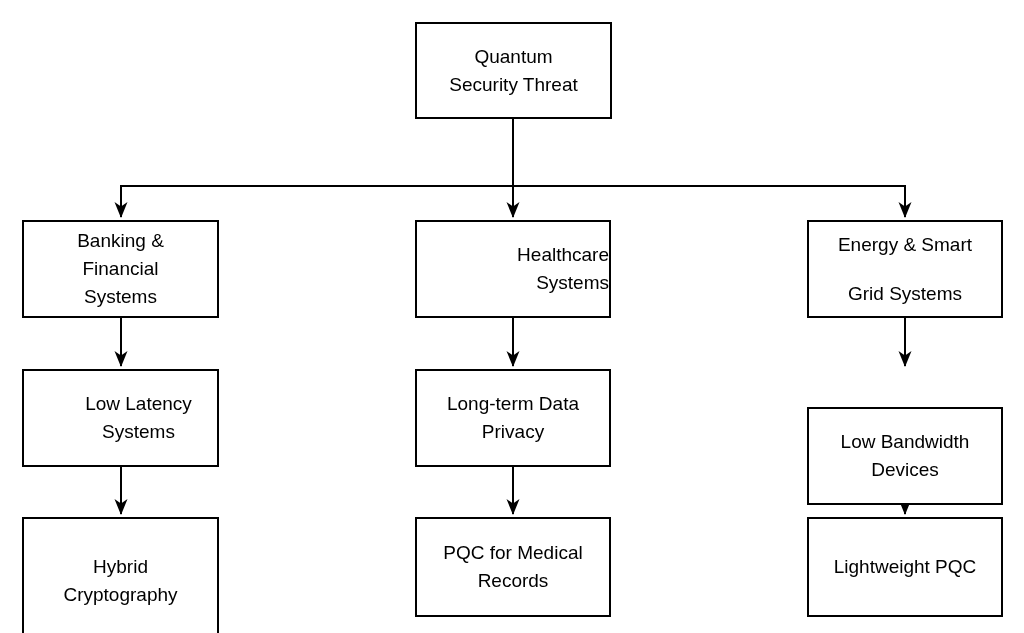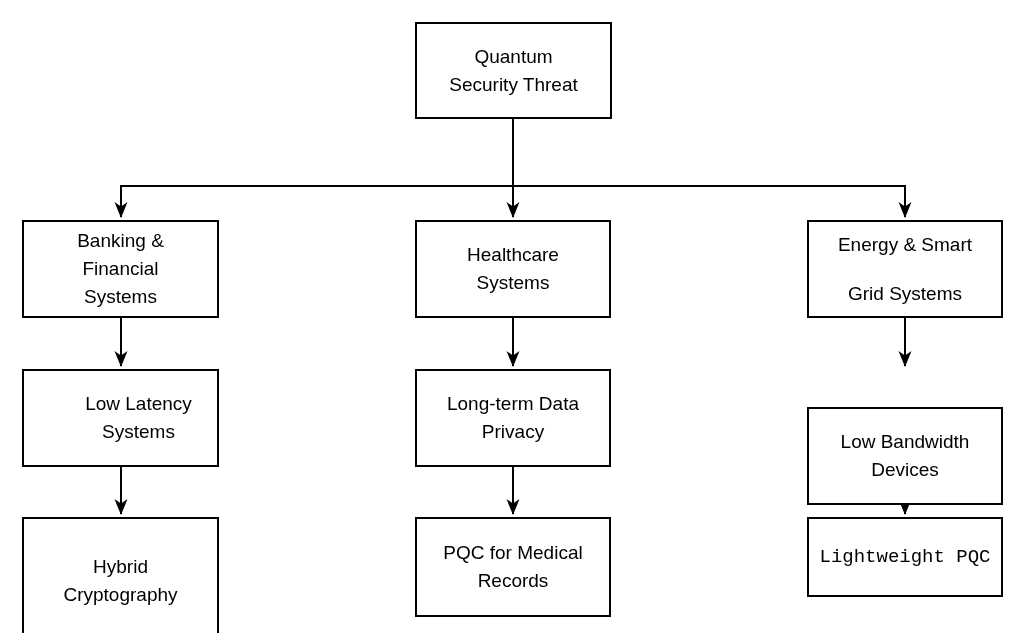--- a/index.html
+++ b/index.html
@@ -38,28 +38,28 @@
     justify-content: center;
     text-align: center;
     font-size: 19px;
     line-height: 28px;
   }
   .node span { display: block; white-space: nowrap; }
 
   
   .n-root          { left: 415px; top:  22px; width: 197px; height:  97px; }
   .n-banking       { left:  22px; top: 220px; width: 197px; height:  98px; }
-  .n-healthcare    { left: 415px; top: 220px; width: 196px; height:  98px; }
+  .n-healthcare    { left: 415px; top: 220px; width: 196px; height:  98px; align-items: flex-end; }
   .n-energy        { left: 807px; top: 220px; width: 196px; height:  98px; gap: 21px; }
   .n-low-latency   { left:  22px; top: 369px; width: 197px; height:  98px; padding-left: 36px; }
   .n-longterm      { left: 415px; top: 369px; width: 196px; height:  98px; }
   .n-low-bandwidth { left: 807px; top: 369px; width: 196px; height:  98px; margin-top: 38px; }
   .n-hybrid        { left:  22px; top: 517px; width: 197px; height: 128px; }
   .n-pqc-medical   { left: 415px; top: 517px; width: 196px; height: 100px; }
-  .n-lightweight   { left: 807px; top: 517px; width: 196px; height: 80px; font-family: Liberation Mono, monospace; }
+  .n-lightweight   { left: 807px; top: 517px; width: 196px; height: 100px; }
 </style>
 </head>
 <body>
 
 <div class="canvas">
 
   <svg class="connectors" viewBox="0 0 1024 633" xmlns="http://www.w3.org/2000/svg">
     <defs>
       <marker id="arrow" viewBox="0 0 16 14" markerWidth="16" markerHeight="14" refX="15" refY="7" orient="auto" markerUnits="userSpaceOnUse">
         <path d="M0,0.5 L16,7 L0,13.5 L4.5,7 Z" fill="#000000"></path>

